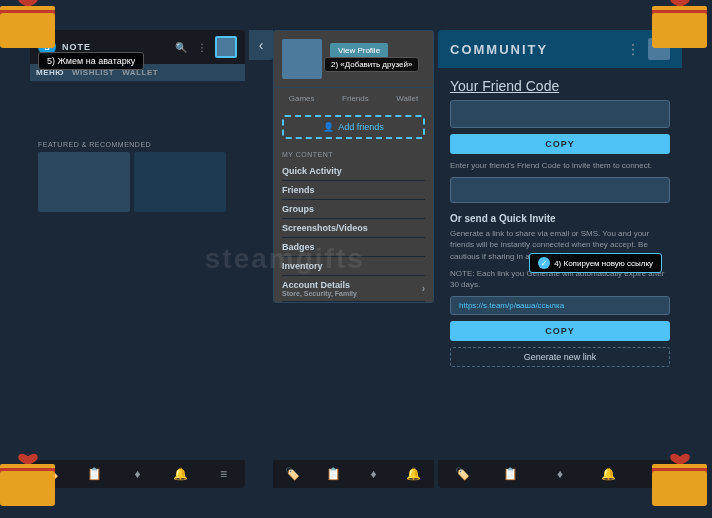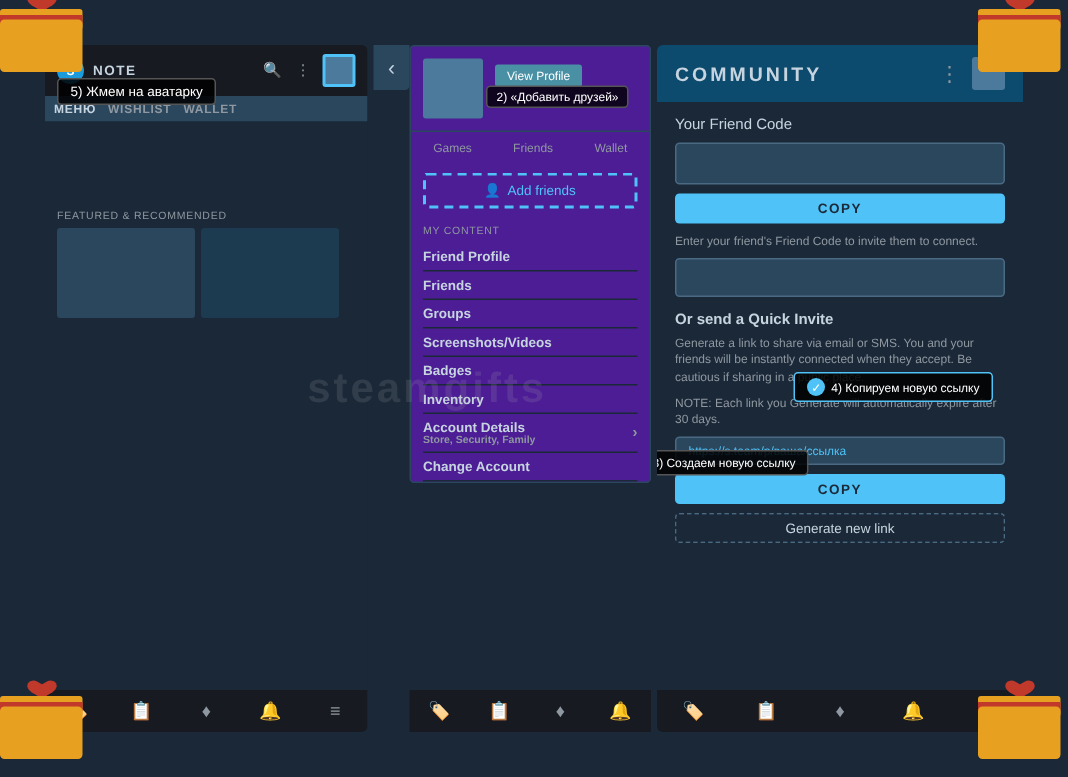--- a/index.html
+++ b/index.html
@@ -251,21 +251,21 @@
       font-size: 14px;
       border-radius: 0 0 3px 0;
     }
 
     
     .profile-card {
       position: absolute;
       top: 0;
       left: 24px;
       right: 0;
-      background: #4c1d95;
+      background: #404040;
       border: 1px solid #2a475e;
       border-radius: 3px;
     }
     .profile-card-header {
       display: flex;
       align-items: flex-start;
       padding: 8px;
       gap: 8px;
     }
     .profile-avatar {
@@ -421,22 +421,23 @@
       padding: 10px 12px;
       overflow-y: auto;
       position: relative;
     }
 
     .friend-code-section {
       margin-bottom: 10px;
     }
     .section-label {
       color: #c6d4df;
-      font-size: 10px;
+      font-size: 14px;
       margin-bottom: 6px;
+      text-decoration: underline;
     }
     .code-input-box {
       background: #2a475e;
       border: 1px solid #4a6a84;
       border-radius: 3px;
       padding: 6px 8px;
       color: #c6d4df;
       font-size: 9px;
       width: 100%;
       height: 28px;
@@ -680,36 +681,35 @@
         <span class="profile-tab">Wallet</span>
       </div>
 
       <div class="add-friends-btn">
         <span>👤</span>
         <span>Add friends</span>
       </div>
 
       <div class="my-content-section">
         <div class="my-content-label">MY CONTENT</div>
-        <div class="content-item">Friend Profile</div>
+        <div class="content-item">Quick Activity</div>
         <div class="content-item">Friends</div>
         <div class="content-item">Groups</div>
         <div class="content-item">Screenshots/Videos</div>
         <div class="content-item">Badges</div>
         <div class="content-item">Inventory</div>
         <div class="content-item">
           <div class="content-item-row">
             <div>
               <div>Account Details</div>
               <div style="color:#8f98a0;font-size:7px;">Store, Security, Family</div>
             </div>
             <span class="content-arrow">›</span>
           </div>
         </div>
-        <div class="content-item">Change Account</div>
       </div>
     </div>
 
     <div class="middle-bottom-nav">
       <div class="bottom-nav-icon active">🏷️</div>
       <div class="bottom-nav-icon">📋</div>
       <div class="bottom-nav-icon">♦</div>
       <div class="bottom-nav-icon">🔔</div>
     </div>
   </div>
@@ -739,21 +739,20 @@
 
         <div class="annotation-4" style="top:40px;">
           <div class="annotation-4-check">✓</div>
           <span>4) Копируем новую ссылку</span>
         </div>
 
         <div class="link-url">https://s.team/p/ваша/ссылка</div>
 
         <div style="position:relative;">
           <div class="copy-btn-2">COPY</div>
-          <div class="annotation-3" style="top:-16px;left:10px;">3) Создаем новую ссылку</div>
         </div>
 
         <div class="generate-link-btn">Generate new link</div>
       </div>
     </div>
 
     <div class="right-bottom-nav">
       <div class="bottom-nav-icon active">🏷️</div>
       <div class="bottom-nav-icon">📋</div>
       <div class="bottom-nav-icon">♦</div>

